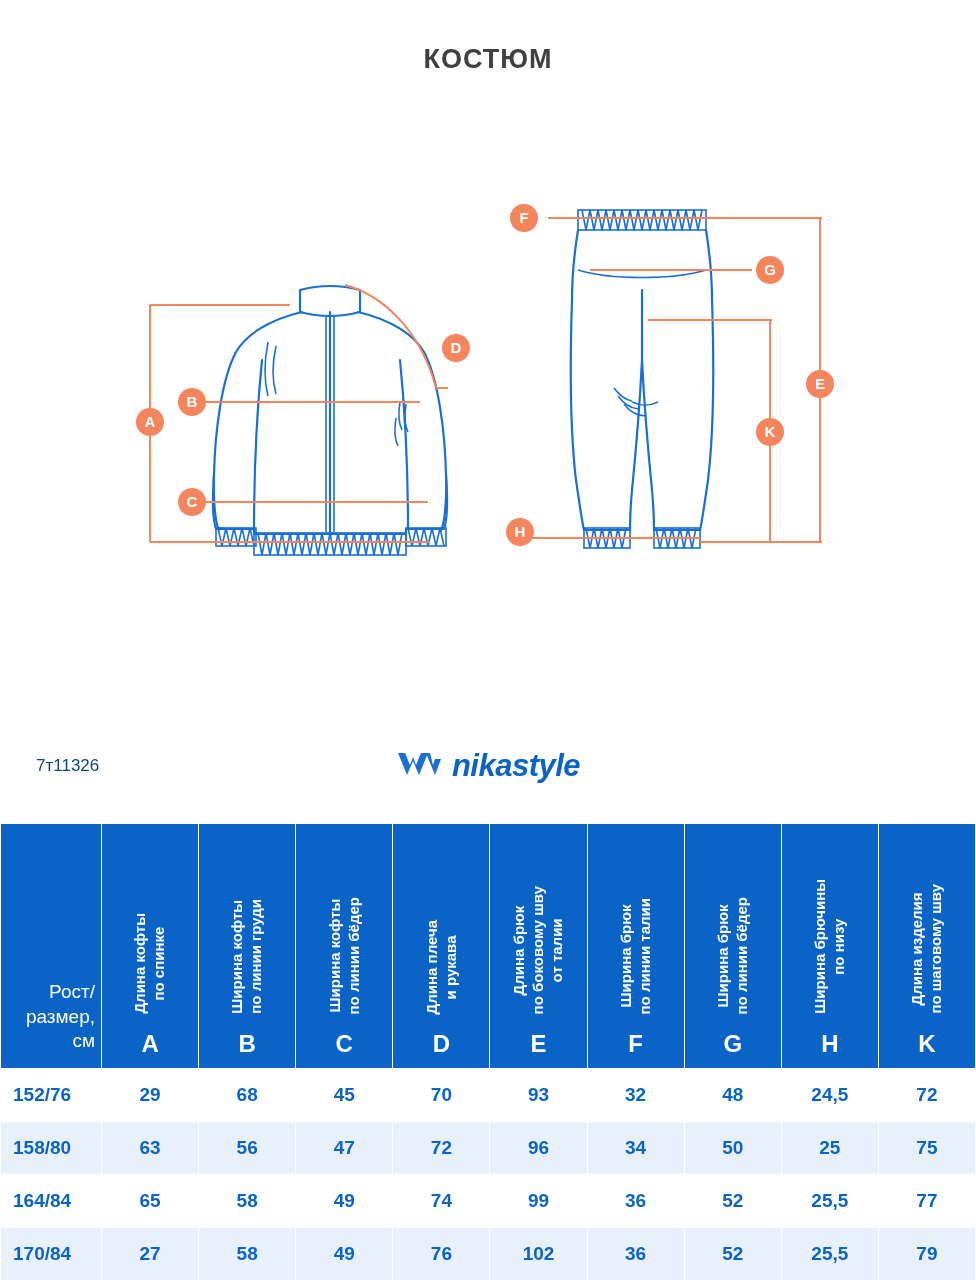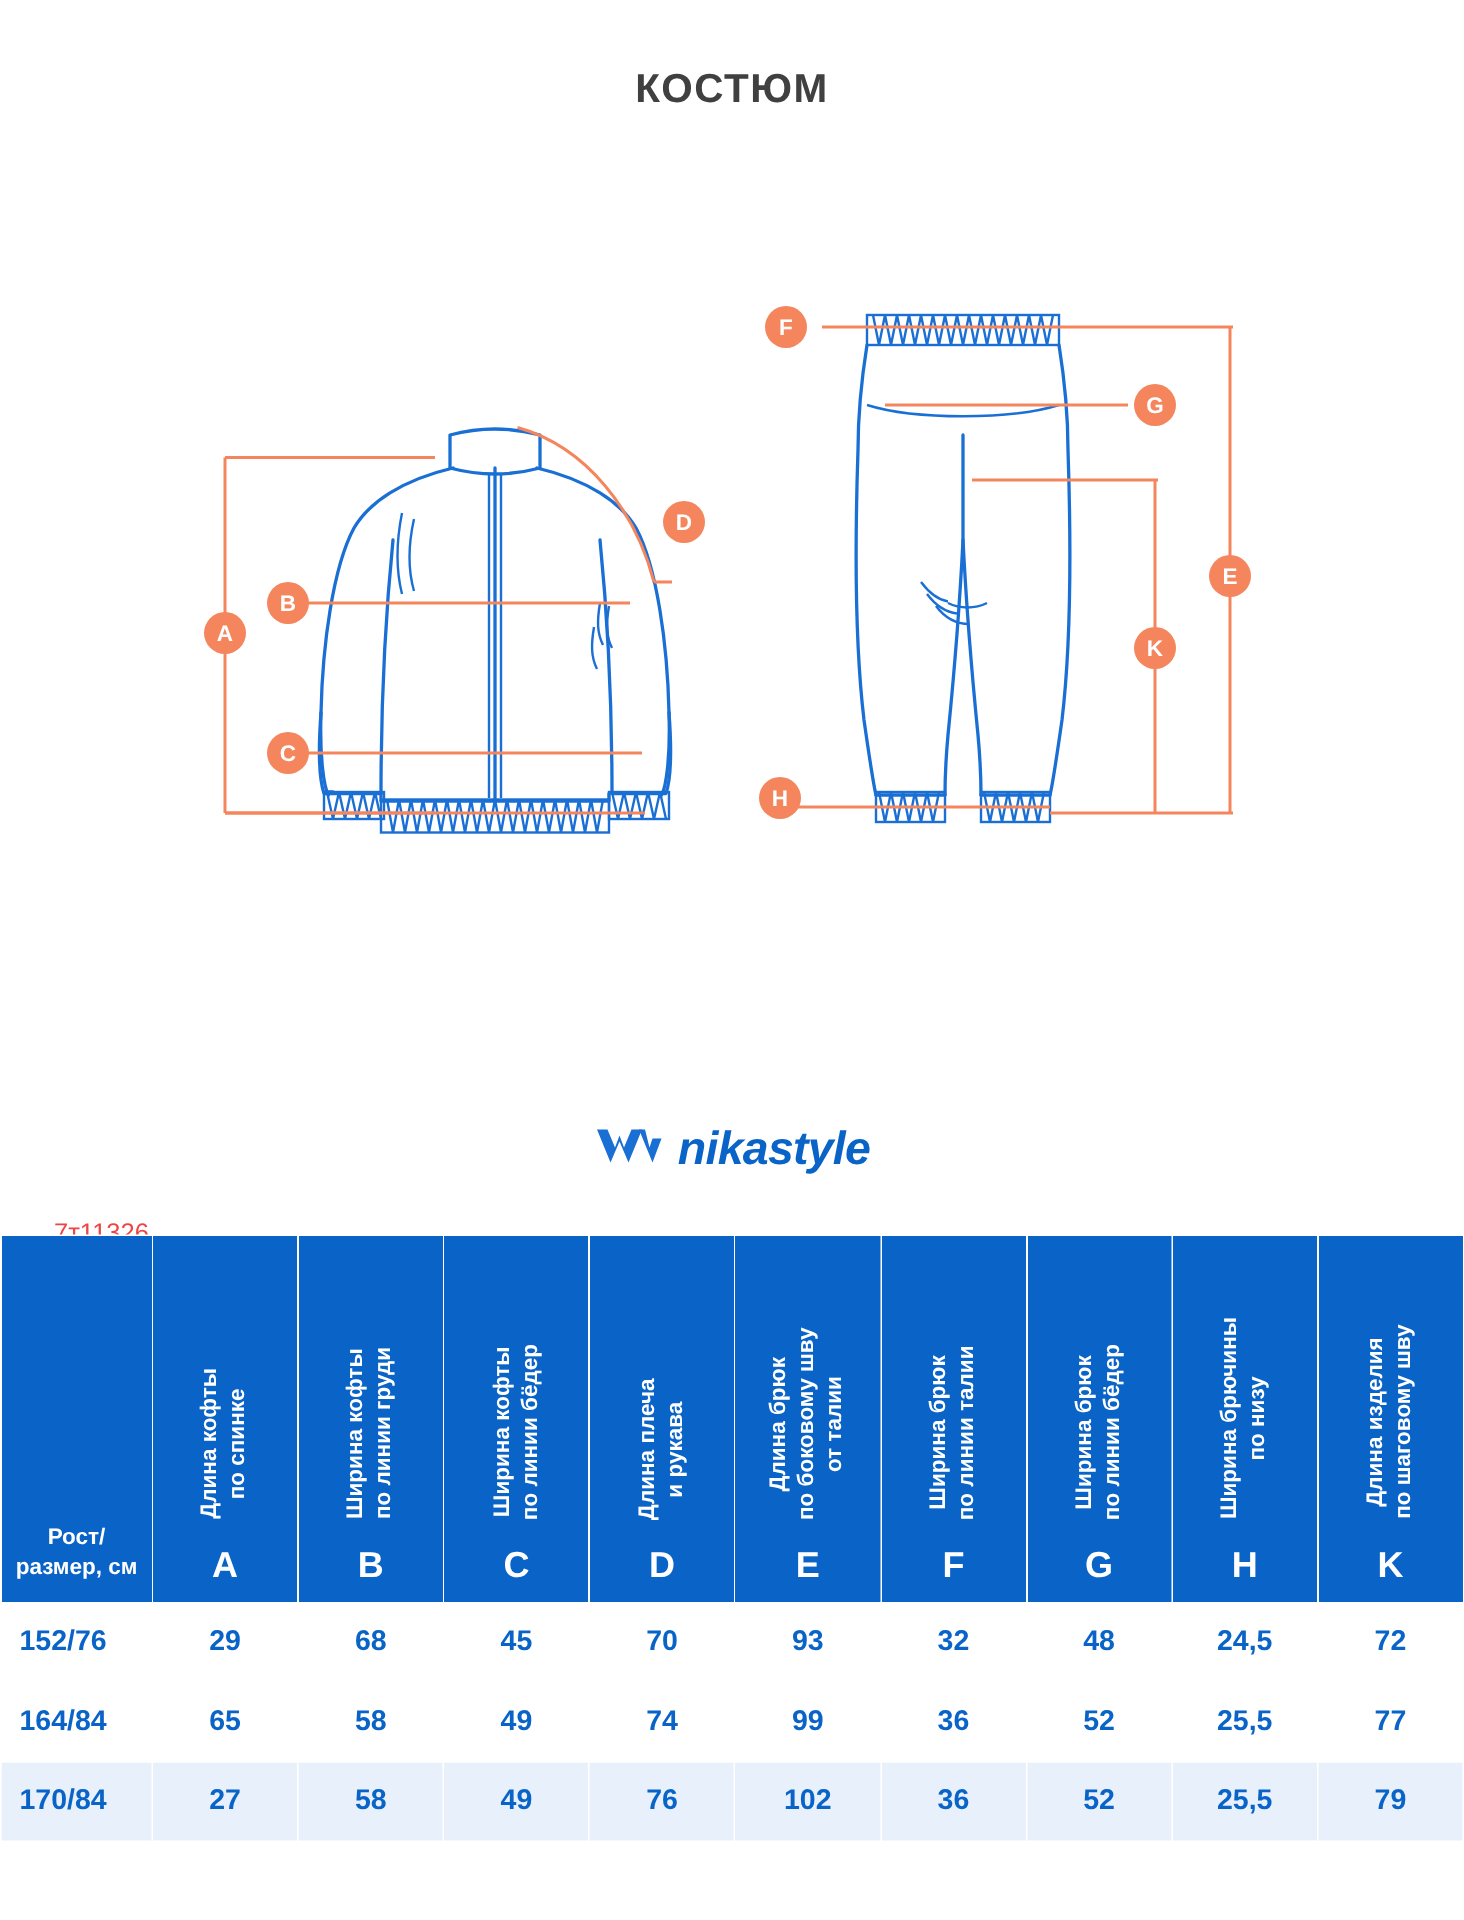--- a/index.html
+++ b/index.html
@@ -55,24 +55,24 @@
     font-style: italic;
   }
   .brand-name {
     font-size: 31px;
     font-weight: bold;
     color: #0a64c8;
     letter-spacing: -0.5px;
   }
   .article {
     position: absolute;
-    top: 812px;
+    top: 756px;
     left: 36px;
     font-size: 17px;
-    color: #ef4444;
+    color: #0c4a6e;
   }
 
   
   table.size-table {
     position: absolute;
     top: 823px;
     left: 0;
     width: 976px;
     border-collapse: collapse;
     table-layout: fixed;
@@ -102,27 +102,27 @@
     display: inline-block;
     margin-bottom: 8px;
   }
   .col-letter {
     font-size: 24px;
     font-weight: bold;
     display: block;
     margin: 4px 0 10px 0;
   }
   .first-label {
-    font-size: 15px;
-    font-weight: bold;
+    font-size: 19px;
+    font-weight: normal;
     line-height: 1.3;
     display: block;
     padding: 0 6px 14px 6px;
     white-space: pre-line;
-    text-align: center;
+    text-align: right;
   }
   tbody td {
     height: 52px;
     font-size: 19px;
     font-weight: bold;
     color: #0a64c8;
     background: #ffffff;
     border: 1px solid #cfe0f2;
   }
   tbody tr td:first-child {
@@ -355,20 +355,32 @@
       <td>152/76</td>
       <td>29</td>
       <td>68</td>
       <td>45</td>
       <td>70</td>
       <td>93</td>
       <td>32</td>
       <td>48</td>
       <td>24,5</td>
       <td>72</td>
+    </tr>
+    <tr class="alt">
+      <td>158/80</td>
+      <td>63</td>
+      <td>56</td>
+      <td>47</td>
+      <td>72</td>
+      <td>96</td>
+      <td>34</td>
+      <td>50</td>
+      <td>25</td>
+      <td>75</td>
     </tr>
     <tr>
       <td>164/84</td>
       <td>65</td>
       <td>58</td>
       <td>49</td>
       <td>74</td>
       <td>99</td>
       <td>36</td>
       <td>52</td>

